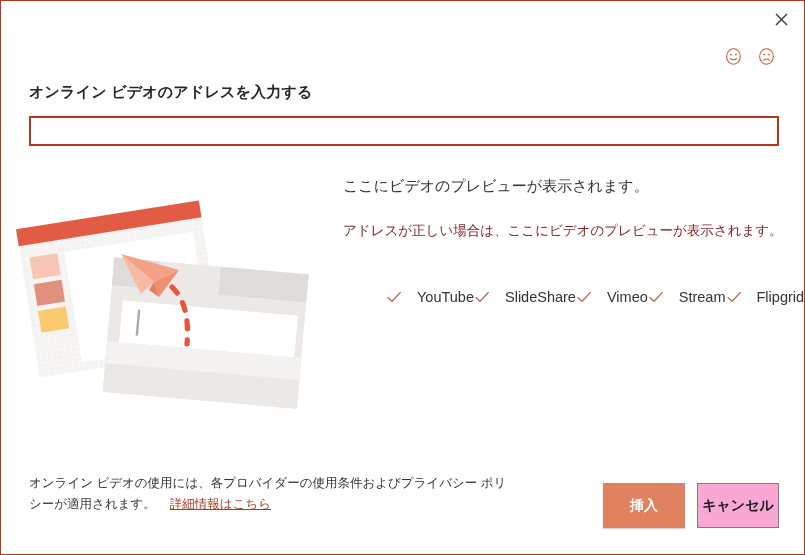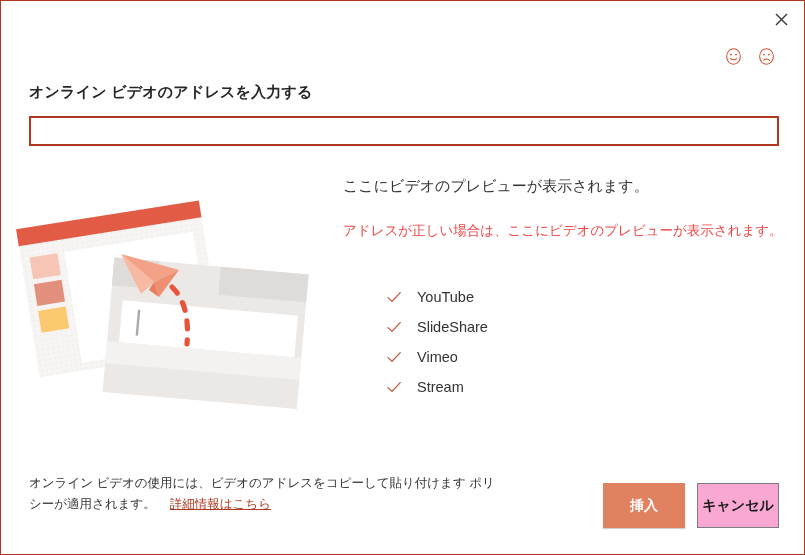--- a/index.html
+++ b/index.html
@@ -98,32 +98,32 @@
     top: 176px;
     font-size: 15px;
     color: #333333;
     white-space: nowrap;
   }
   #info-secondary {
     position: absolute;
     left: 342px;
     top: 219px;
     font-size: 13.5px;
-    color: #ef4444;
+    color: #7f1d1d;
     line-height: 21px;
   }
   #info-secondary div { white-space: nowrap; }
 
   
   #provider-list {
     position: absolute;
     left: 385px;
     top: 281px;
     display: flex;
-    flex-direction: column;
+    align-items: flex-end;
   }
   .provider-row {
     display: flex;
     align-items: center;
     height: 30px;
   }
   .provider-check {
     width: 16px;
     height: 16px;
     margin-right: 15px;
@@ -298,25 +298,33 @@
 
     <div class="provider-row">
       <span class="provider-check">
         <svg viewBox="0 0 16 16" width="16" height="16" aria-hidden="true">
           <path d="M2 8.6 L6 12.4 L14.2 3.6" fill="none" stroke="#c0553a" stroke-width="1.3" stroke-linecap="round" stroke-linejoin="round"></path>
         </svg>
       </span>
       <span class="provider-label">Stream</span>
     </div>
 
+    <div class="provider-row">
+      <span class="provider-check">
+        <svg viewBox="0 0 16 16" width="16" height="16" aria-hidden="true">
+          <path d="M2 8.6 L6 12.4 L14.2 3.6" fill="none" stroke="#c0553a" stroke-width="1.3" stroke-linecap="round" stroke-linejoin="round"></path>
+        </svg>
+      </span>
+      <span class="provider-label">Flipgrid</span>
+    </div>
 
   </div>
 
   <div id="footer-note">
-    <div>オンライン ビデオの使用には、ビデオのアドレスをコピーして貼り付けます ポリ</div>
+    <div>オンライン ビデオの使用には、各プロバイダーの使用条件およびプライバシー ポリ</div>
     <div>
       <span>シーが適用されます。</span><span id="more-info-link">詳細情報はこちら</span>
     </div>
   </div>
 
   <div id="footer-buttons">
     <div class="btn" id="insert-btn">挿入</div>
     <div class="btn" id="cancel-btn">キャンセル</div>
   </div>
 

